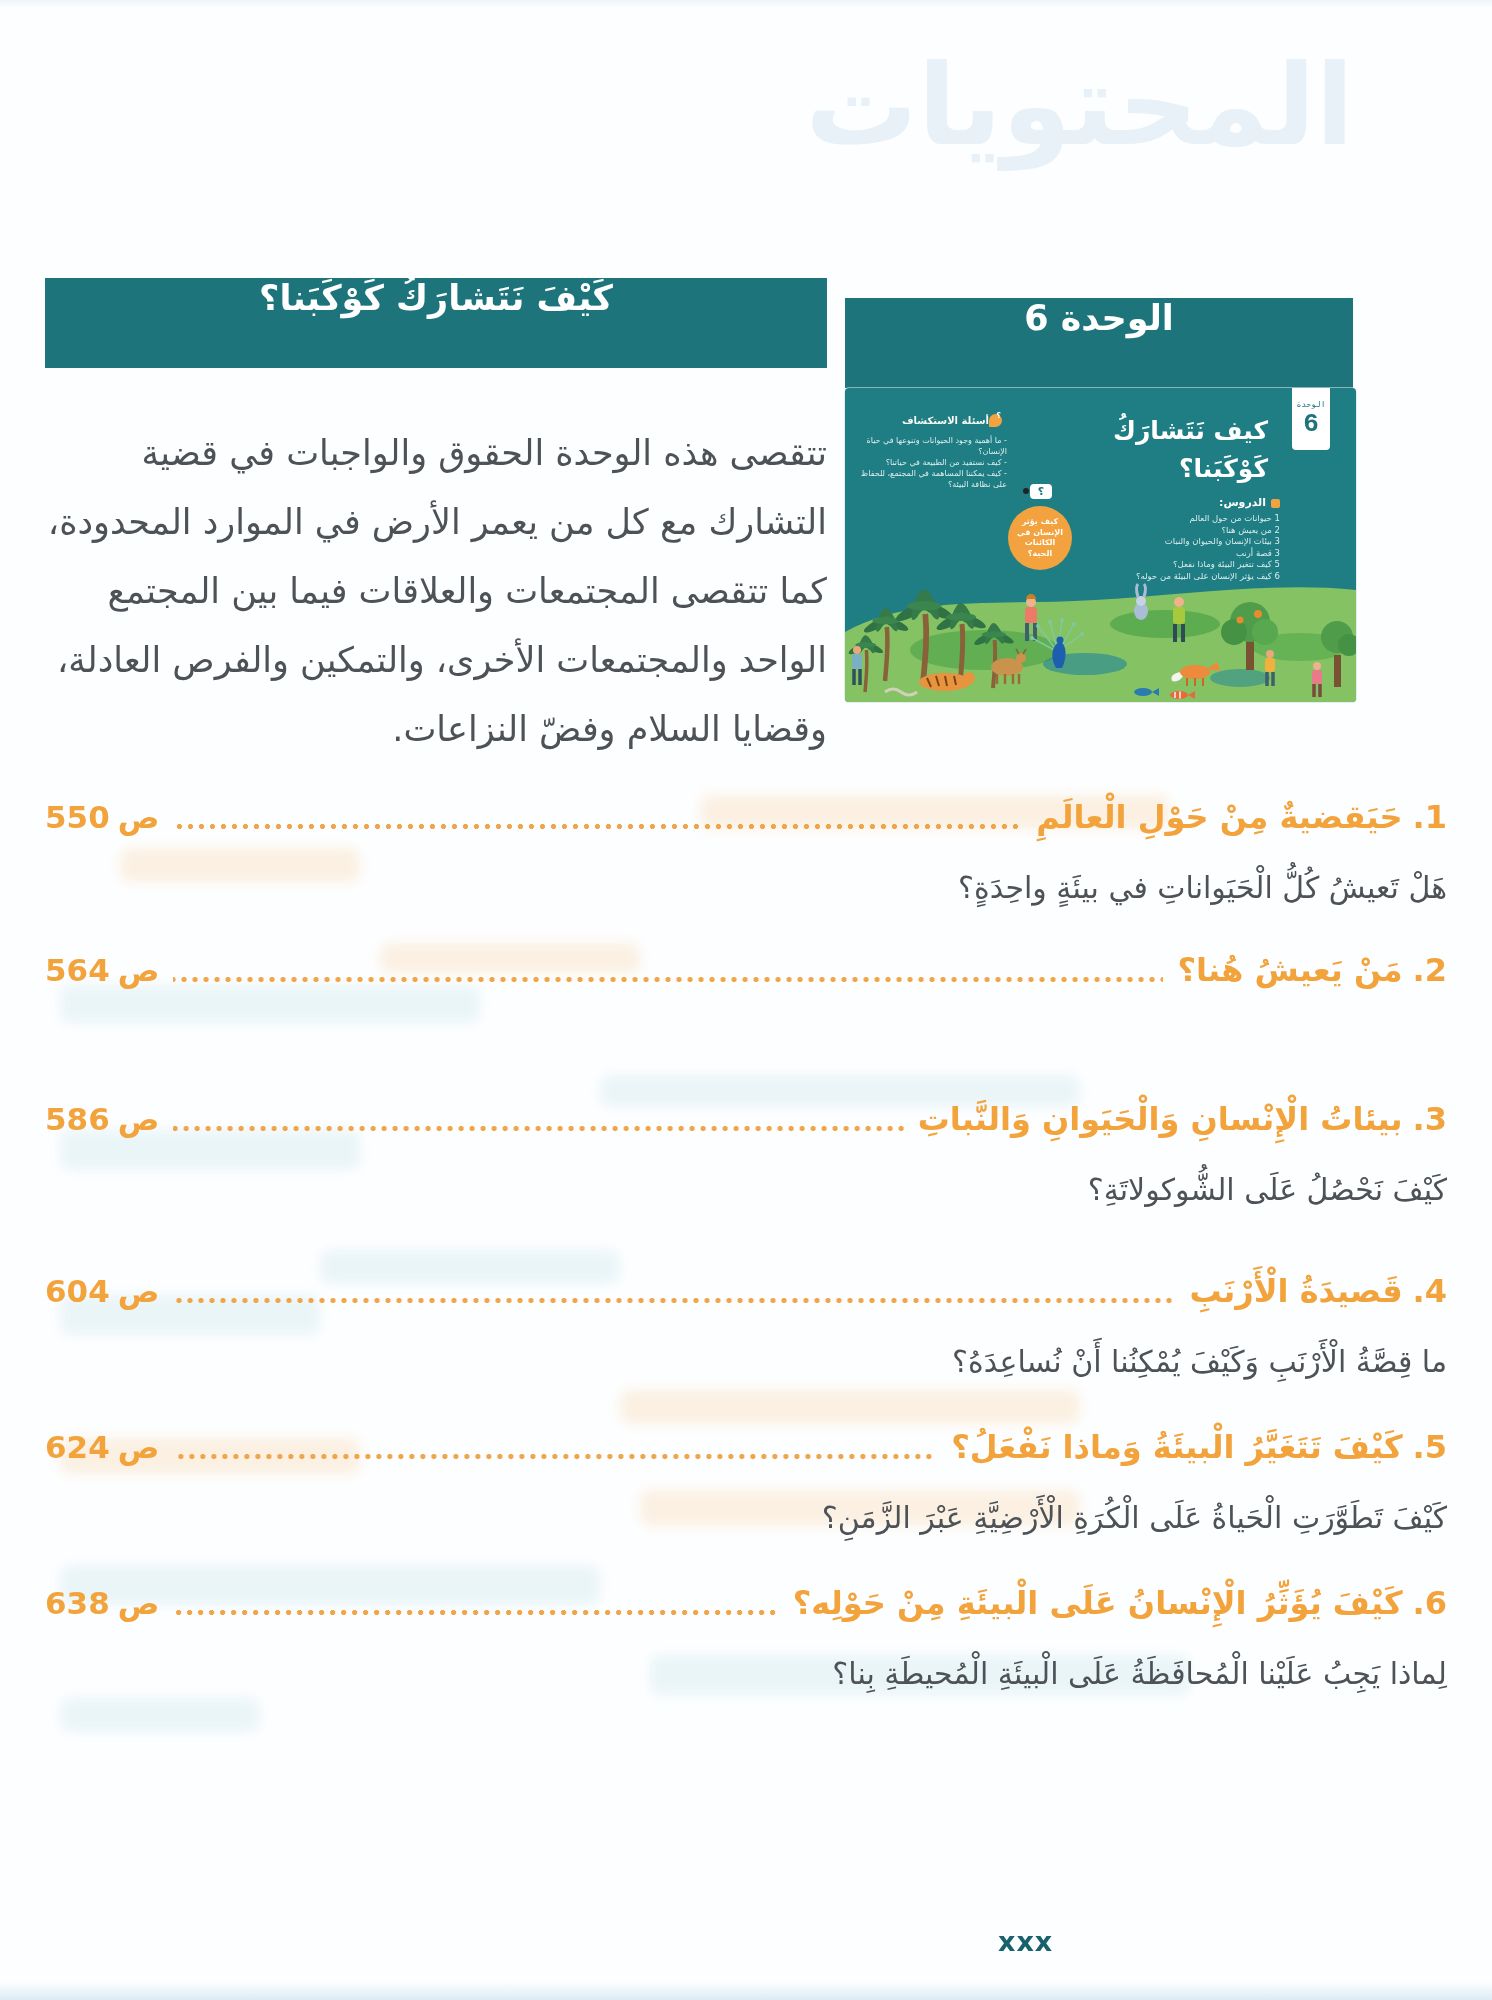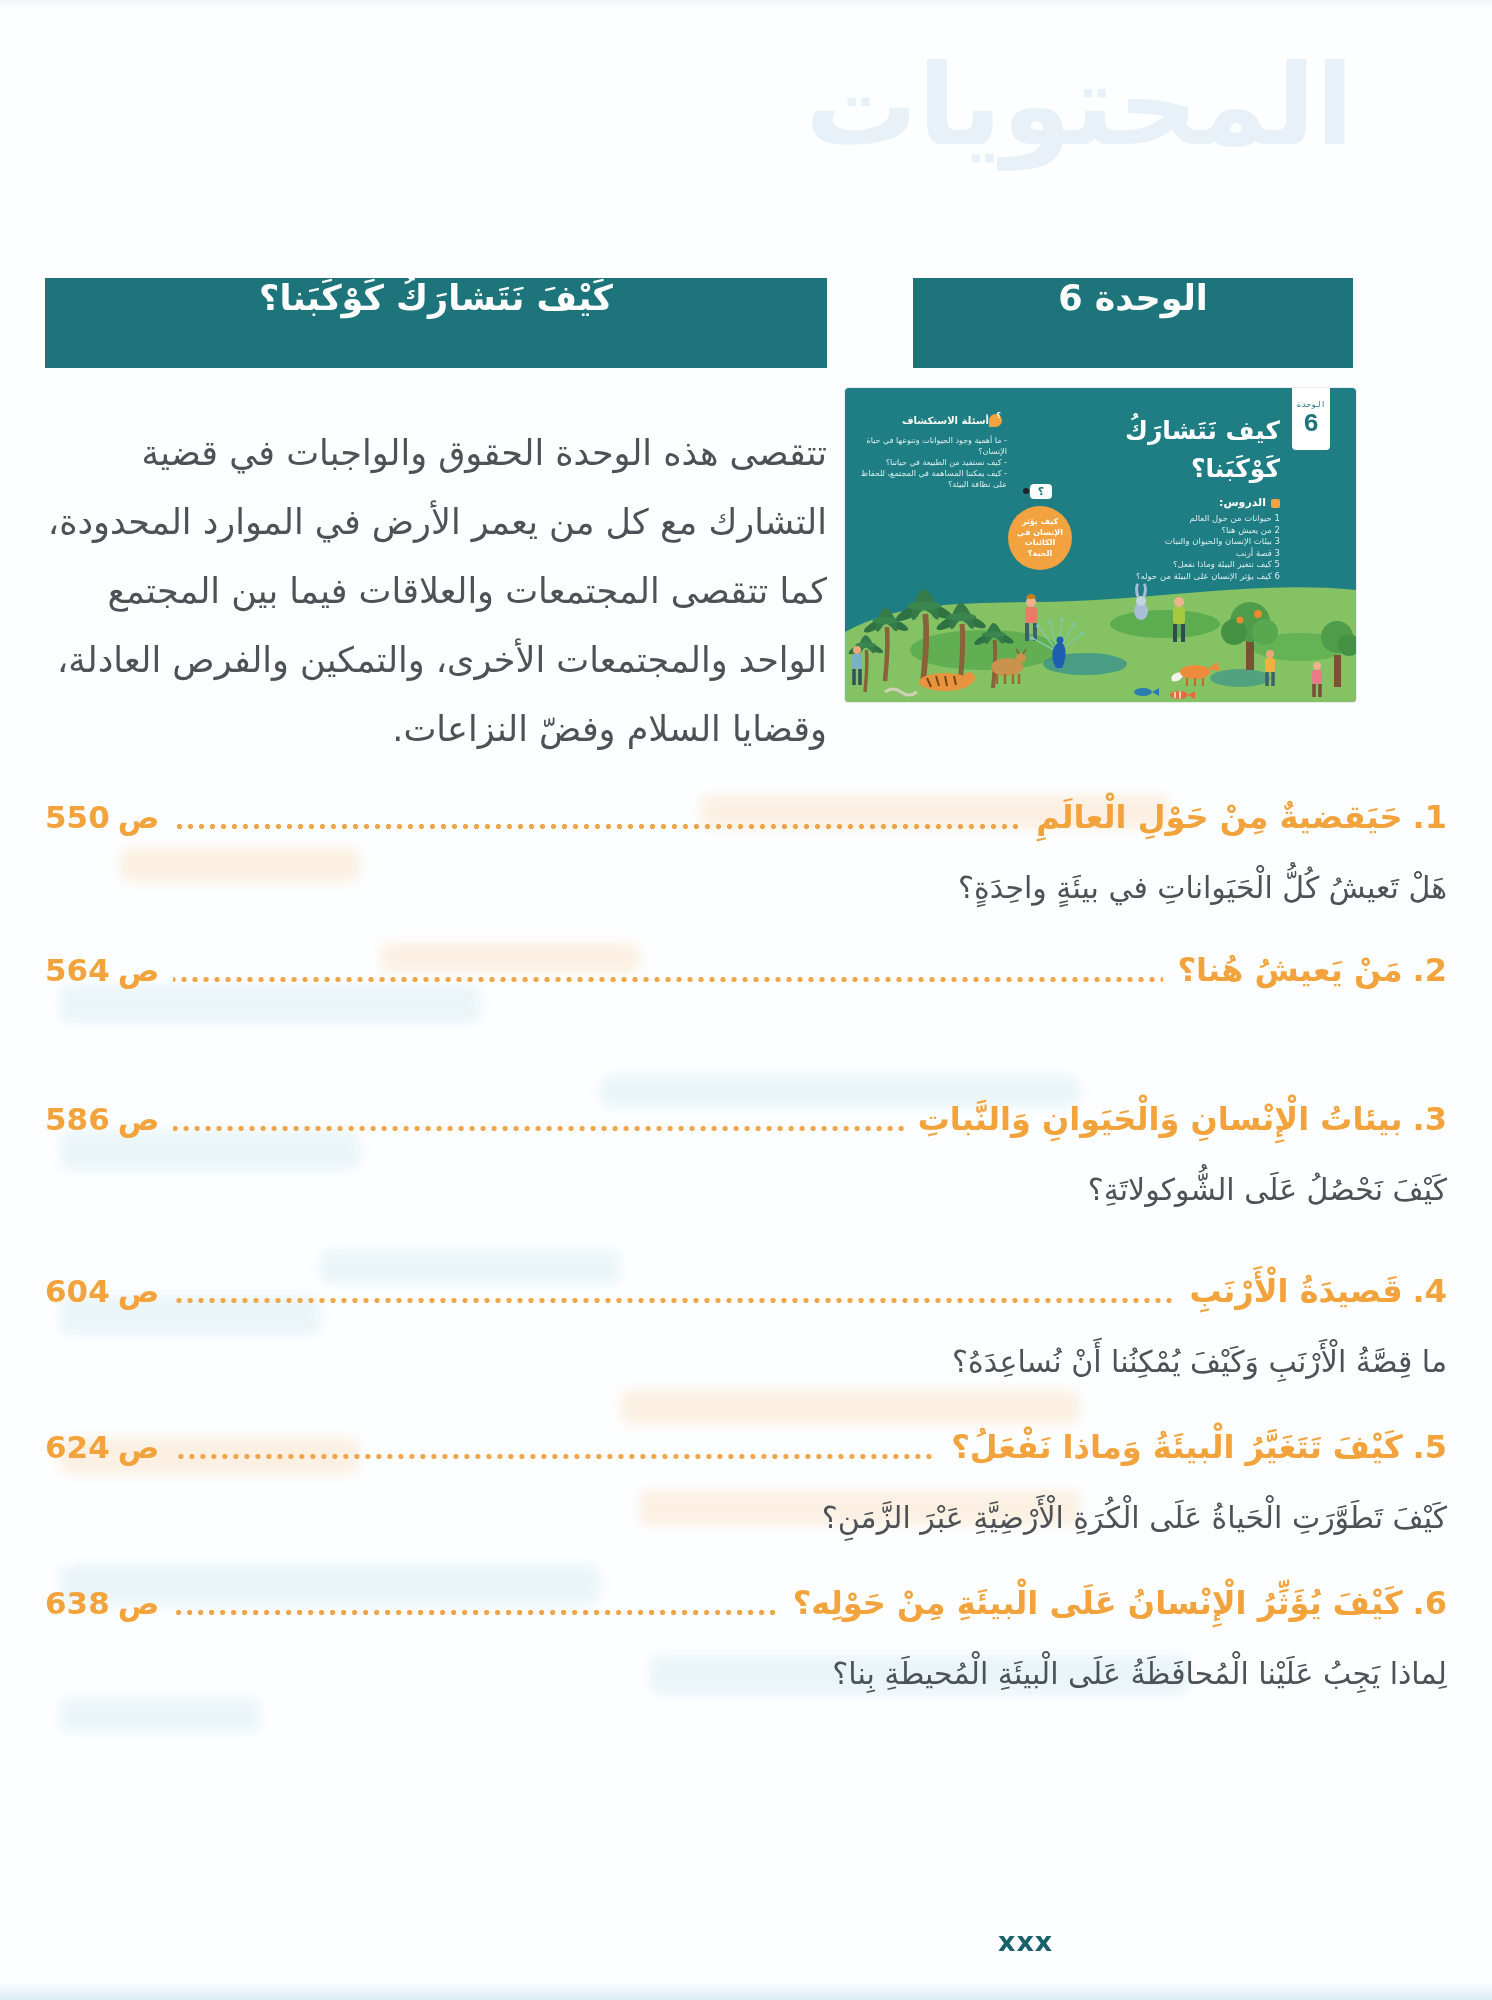--- a/index.html
+++ b/index.html
@@ -24,21 +24,21 @@
   }
 
   
   .hbox{
     position:absolute;top:278px;height:90px;background:#1d747b;
     display:flex;justify-content:center;
     color:#ffffff;font-weight:bold;font-size:35px;
   }
   .hbox-question{right:665px;left:45px;}   
   .hbox-unit{left:1353px;right:139px;}     
-  .hbox-unit{left:auto;width:440px;right:139px;}
+  .hbox-unit{left:auto;width:508px;right:139px;margin-top:20px;}
 
   
   .intro{
     position:absolute;top:384px;right:665px;left:45px;
     font-size:35px;line-height:69px;color:#4d5257;text-align:right;
   }
 
   
   .cover{
     position:absolute;top:388px;right:136px;width:511px;height:314px;
@@ -47,21 +47,21 @@
   }
   .cover .badge{
     position:absolute;top:0;right:26px;width:38px;height:62px;background:#ffffff;
     border-radius:0 0 4px 4px;display:flex;flex-direction:column;align-items:center;justify-content:center;
     color:#1d747b;
     font-family:Liberation Mono, monospace;
   }
   .cover .badge .b-label{font-size:8px;line-height:10px;}
   .cover .badge .b-num{font-size:26px;font-weight:bold;line-height:28px;}
   .cover .c-title{
-    position:absolute;top:24px;right:76px;width:178px;text-align:right;
+    position:absolute;top:24px;right:88px;width:178px;text-align:right;
     color:#ffffff;font-weight:bold;font-size:25px;line-height:38px;
   }
   .cover .c-lessons{position:absolute;top:108px;right:76px;width:210px;text-align:right;}
   .cover .c-lessons .cl-head{color:#ffffff;font-weight:bold;font-size:11px;margin-bottom:4px;}
   .cover .c-lessons .cl-head .sq{display:inline-block;width:9px;height:9px;background:#f2a23f;border-radius:2px;margin-left:5px;vertical-align:middle;}
   .cover .c-lessons .cl-item{color:#d9ecec;font-size:8.5px;line-height:11.5px;white-space:nowrap;}
   .cover .c-explore{position:absolute;top:26px;left:10px;width:152px;text-align:right;}
   .cover .c-explore .ex-head{color:#f7faf5;font-weight:bold;font-size:10px;margin-bottom:8px;}
   .cover .c-explore .ex-icon{
     display:inline-block;width:13px;height:13px;background:#f2a23f;border-radius:50% 50% 50% 10%;

